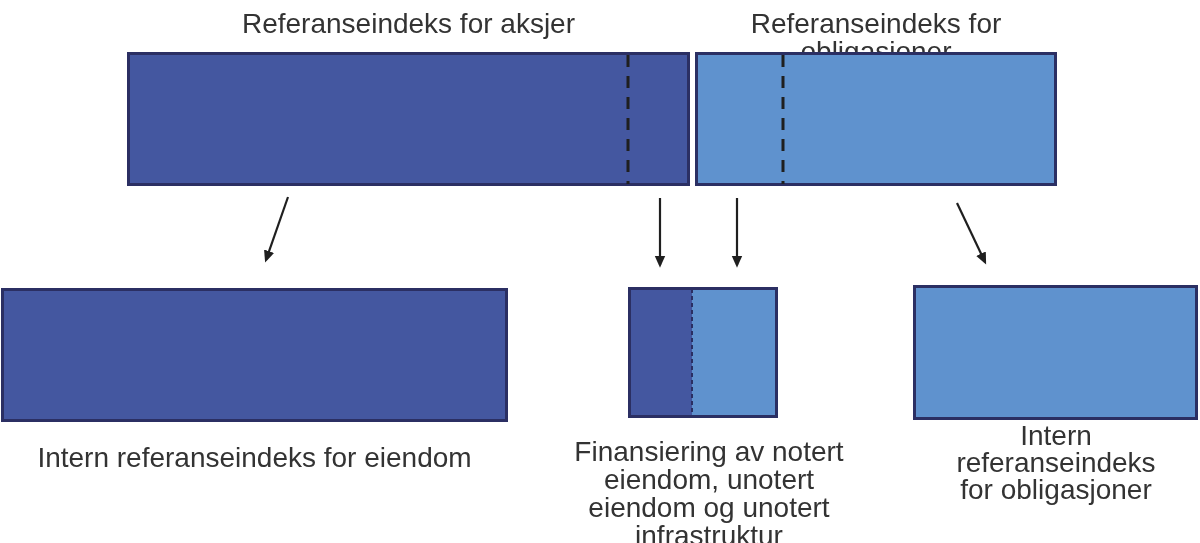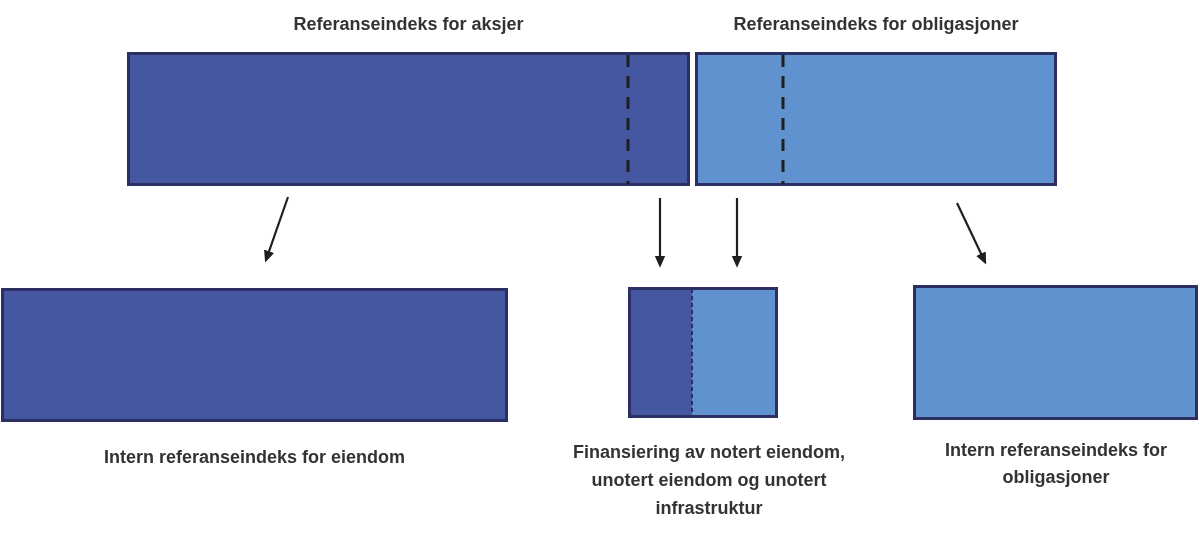--- a/index.html
+++ b/index.html
@@ -24,29 +24,28 @@
   #box-top-bonds     { left: 695px; top: 52px;  width: 362px; height: 134px; }
   #box-bottom-equities { left: 1px;   top: 288px; width: 507px; height: 134px; }
   #box-bottom-bonds    { left: 913px; top: 285px; width: 285px; height: 135px; }
   #box-bottom-funding  { left: 628px; top: 287px; width: 150px; height: 131px; display: flex; }
   .funding-left  { width: 42.7%; background: var(--equities-fill, #4457A0); }
   .funding-right { flex: 1; background: var(--bonds-fill, #5F92CE); }
 
   .label {
     position: absolute;
     text-align: center;
-    font-size: 18px;
+    font-size: 28px;
     line-height: 28px;
-    font-weight: bold;
   }
   #title-equities { left: 127px; top: 10px; width: 563px; }
   #title-bonds    { left: 695px; top: 10px; width: 362px; }
   #label-bottom-equities { left: 1px;   top: 444px; width: 507px; line-height: 27px; }
   #label-funding         { left: 549px; top: 422px; width: 320px; line-height: 28px; margin: 16px auto; }
-  #label-bottom-bonds    { left: 939px; top: 437px; width: 234px; line-height: 27px; }
+  #label-bottom-bonds    { left: 939px; top: 422px; width: 234px; line-height: 27px; }
 
   #overlay {
     position: absolute;
     left: 0; top: 0;
     width: 1200px; height: 543px;
     pointer-events: none;
   }
   .arrow-line { stroke: var(--arrow, #1f1f1f); stroke-width: 2.2; fill: none; }
   .arrowhead-path { fill: var(--arrow, #1f1f1f); }
   .dashed-line { stroke: var(--arrow, #1f1f1f); stroke-width: 3; stroke-dasharray: 12 9; }

